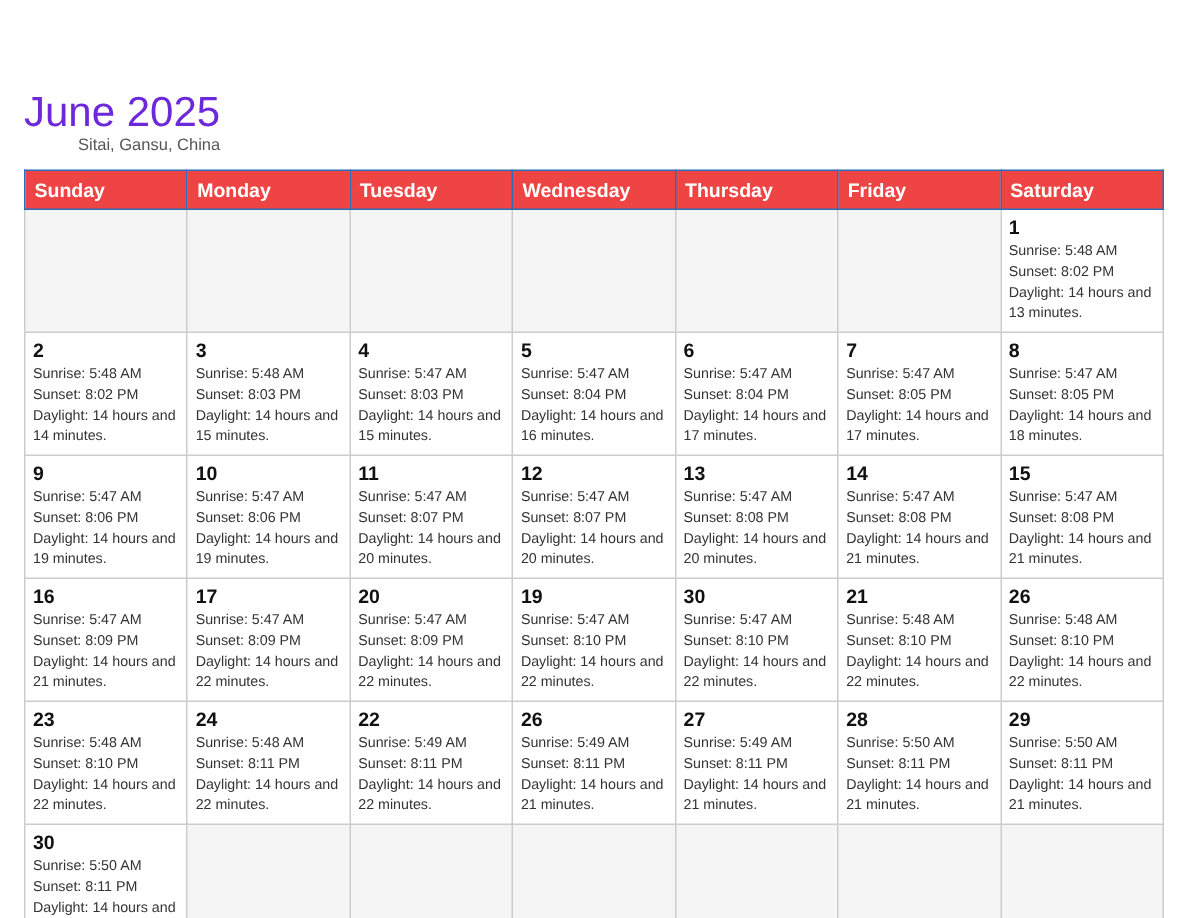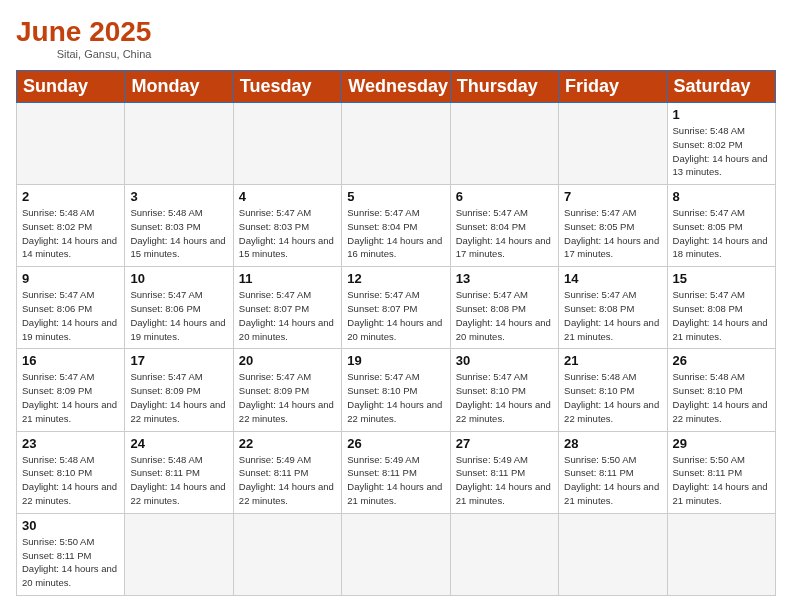--- a/index.html
+++ b/index.html
@@ -39,40 +39,41 @@
     }
     .logo-icon {
       width: 28px;
       height: 28px;
     }
     .title-block {
       text-align: right;
     }
     .month-title {
       font-size: 28px;
-      font-weight: bold;
-      color: #c2410c;
+      font-weight: normal;
+      color: #6d28d9;
+      margin-top: 43px;
     }
     .location {
       font-size: 11px;
       color: #555;
     }
     .calendar {
       flex: 1;
       border: 1px solid #ccc;
       border-collapse: collapse;
       width: 100%;
       table-layout: fixed;
     }
     .calendar th {
-      background: #c2410c;
+      background: #ef4444;
       color: #fff;
       text-align: left;
       padding: 5px 6px;
-      font-size: 18px;
+      font-size: 13px;
       font-weight: bold;
       border: 1px solid #2a6ebb;
     }
     .calendar td {
       border: 1px solid #ccc;
       vertical-align: top;
       padding: 4px 5px;
       font-size: 9.5px;
       color: #222;
       height: 82px;

